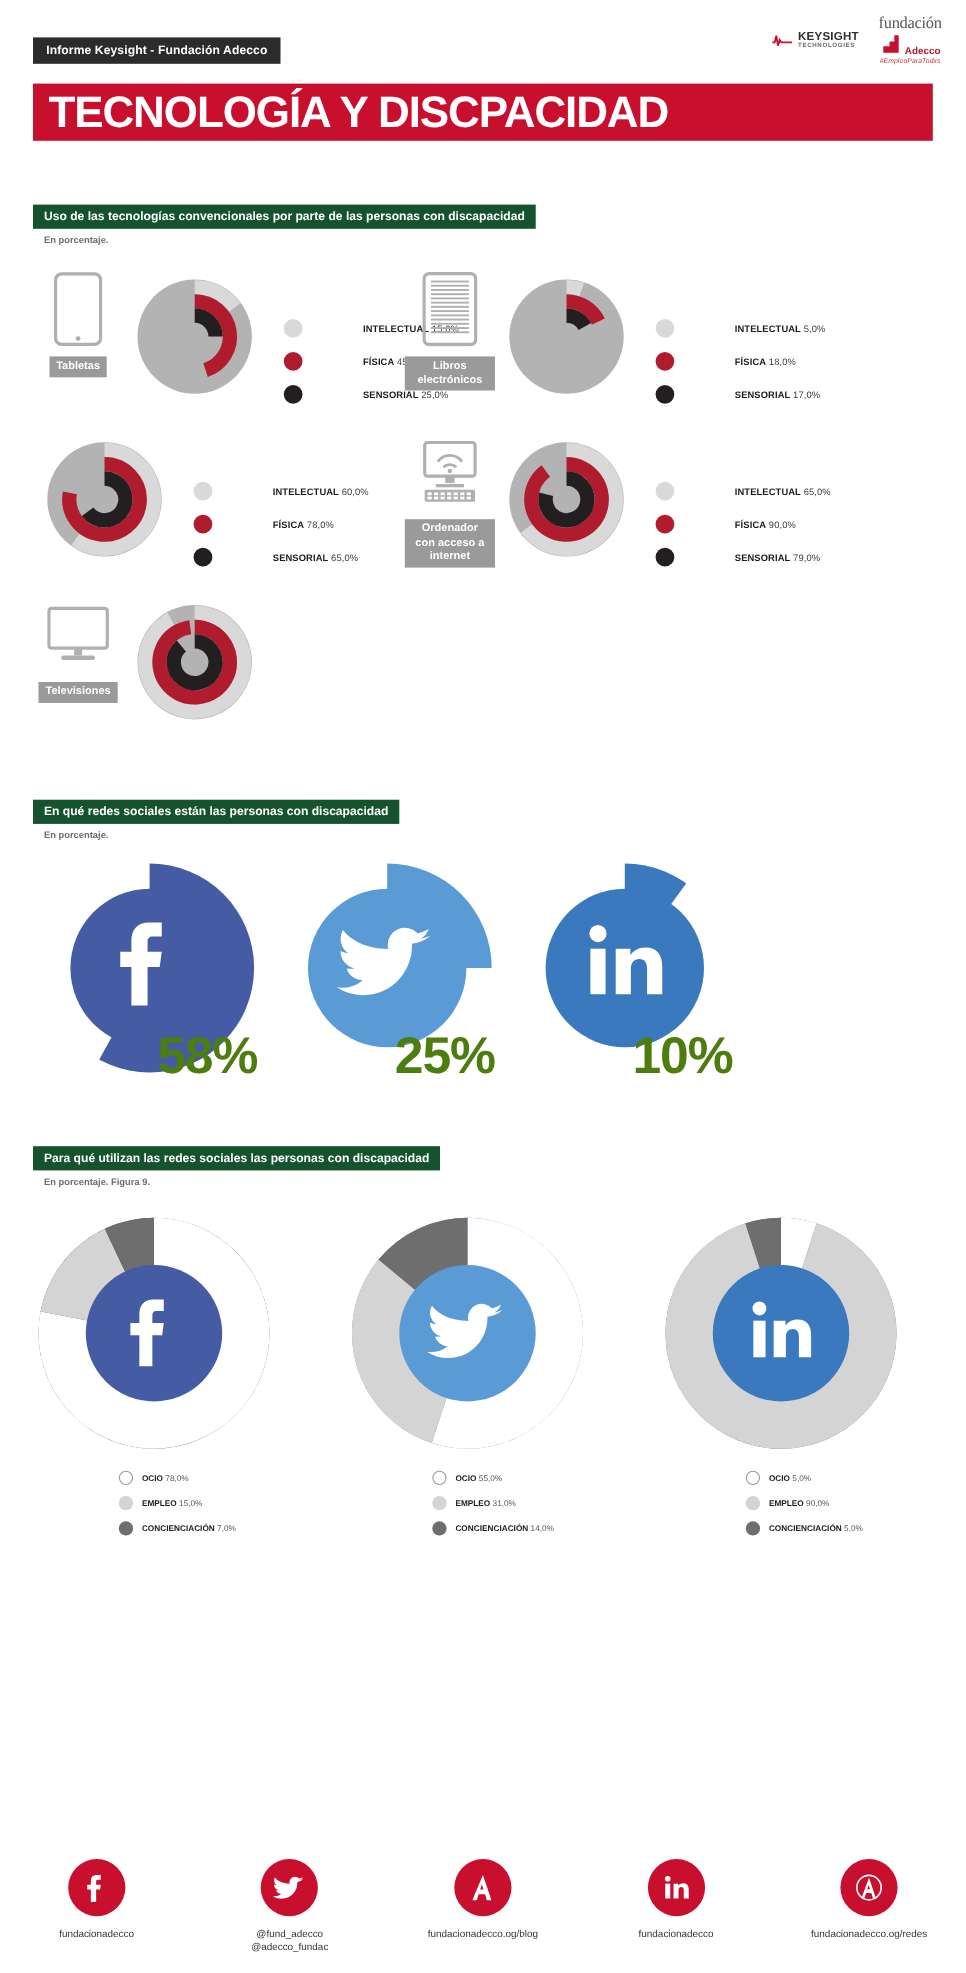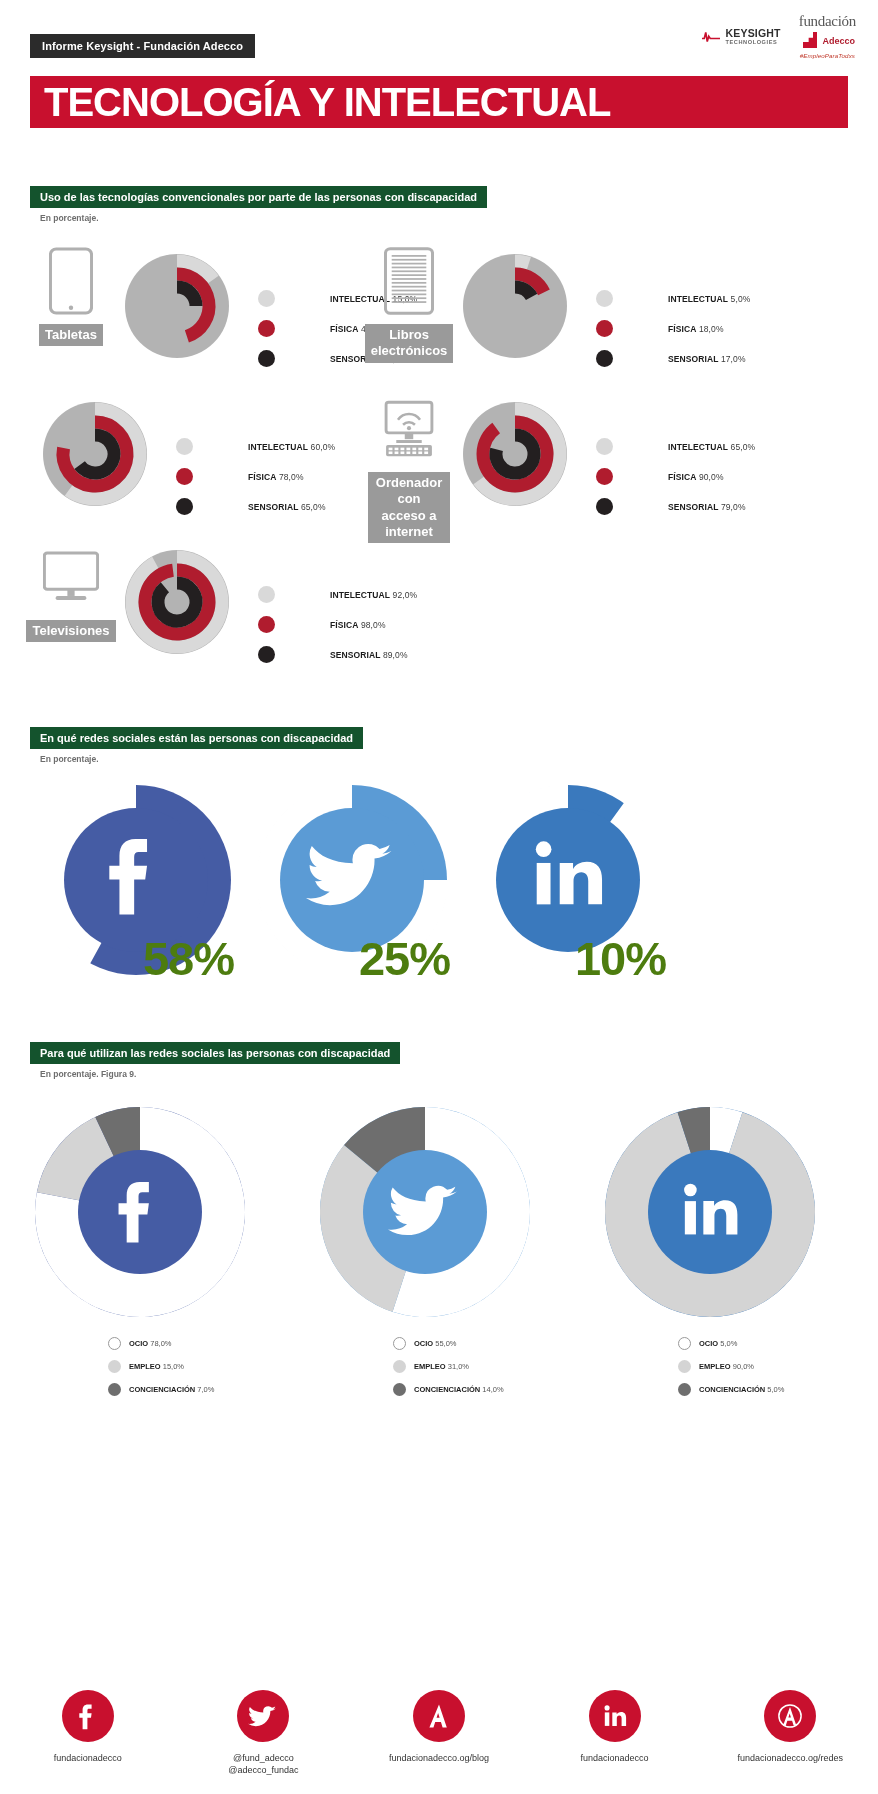--- a/index.html
+++ b/index.html
@@ -14,21 +14,21 @@
 
   
   .logos { position: absolute; top: 14px; right: 22px; display: flex; align-items: flex-start; gap: 18px; }
   .keysight { display: flex; align-items: center; gap: 5px; padding-top: 14px; }
   .ks-wave { width: 18px; height: 16px; }
   .ks-txt { line-height: 1; }
   .ks-name { font-size: 10.5px; font-weight: bold; letter-spacing: .2px; color: #2f2f2f; }
   .ks-sub { font-size: 5.6px; font-weight: bold; letter-spacing: .6px; color: #6a6a6a; margin-top: 1px; }
   .adecco { text-align: center; line-height: 1; }
   .ad-fund { font-size: 15px; color: #575757; font-family: "Liberation Serif", serif; letter-spacing: -.3px; }
-  .ad-block { display: flex; align-items: center; justify-content: center; gap: 3px; margin-top: 2px; }
+  .ad-block { display: flex; align-items: flex-end; justify-content: center; gap: 3px; margin-top: 2px; }
   .ad-mark { width: 20px; height: 20px; }
   .ad-name { font-size: 9px; font-weight: bold; color: #b01c2e; }
   .ad-tag { font-size: 6.2px; color: #c0392b; font-style: italic; margin-top: 2px; letter-spacing: .1px; }
 
   .kicker {
     position: absolute; left: 30px; top: 34px;
     background: #2b2b2b; color: #fff;
     font-size: 11px; font-weight: bold; letter-spacing: .1px;
     padding: 6px 12px 6px 12px;
   }
@@ -47,21 +47,21 @@
     display: inline-block; background: #14532d; color: #fff;
     font-size: 11px; font-weight: bold; padding: 5px 10px 5px 10px; letter-spacing: 0px;
   }
   .sec-sub { font-size: 8.5px; font-weight: bold; color: #6d6d6d; margin-top: 5px; margin-left: 10px; }
 
   
   .device { position: absolute; display: flex; align-items: flex-start; }
   .dev-icon-wrap { width: 82px; display: flex; flex-direction: column; align-items: center; }
   .dev-icon { width: 56px; height: 74px; display: flex; align-items: center; justify-content: center; }
   .dev-label {
-    margin-top: 6px; background: #9a9a9a; color: #fff; font-size: 13px; font-weight: bold;
+    margin-top: 6px; background: #9a9a9a; color: #fff; font-size: 10px; font-weight: bold;
     padding: 3px 6px; text-align: center; line-height: 1.25;
   }
   .dev-chart { width: 140px; height: 125px; position: relative; }
   .dev-legend { padding-top: 46px; margin-left: 6px; }
   .lg-row { display: flex; align-items: center; margin-bottom: 13px; }
   .lg-dot { width: 17px; height: 17px; border-radius: 50%; margin-right: 10px; flex: none; }
   .lg-txt { font-size: 8.5px; color: #1b1b1b; white-space: nowrap; letter-spacing: .1px; padding-left: 45px; }
   .lg-txt b { font-weight: bold; }
   .lg-txt span { font-weight: normal; color: #3a3a3a; }
 
@@ -116,21 +116,21 @@
           <path d="M8 11 L8 6 L13 6" stroke="#fff" stroke-width="1.3" fill="none"></path>
         </svg>
         <span class="ad-name">Adecco</span>
       </div>
       <div class="ad-tag">#EmpleoParaTodxs</div>
     </div>
   </div>
 
   <div class="kicker">Informe Keysight - Fundación Adecco</div>
   <div class="title-bar">
-    <div class="t">TECNOLOGÍA Y INTELECTUAL</div>
+    <div class="t">TECNOLOGÍA Y DISCPACIDAD</div>
   </div>
 
   <div class="sec-head" style="left:30px; top:186px;">
     <div class="sec-title">Uso de las tecnologías convencionales por parte de las personas con discapacidad</div>
     <div class="sec-sub">En porcentaje.</div>
   </div>
 
   <div id="devices-host">
       <div class="device" style="left: 30px; top: 244px;">
         <div class="dev-icon-wrap">
@@ -290,34 +290,20 @@
             </svg>
           </div>
           <div class="dev-label">Televisiones</div>
         </div>
         <div class="dev-chart"><svg viewBox="0 0 140 125" width="140" height="125">
             <circle cx="65" cy="62" r="52" fill="#b3b3b3"></circle>
             <path d="M 65 17 A 45 45 0 1 1 43.321084665422774 22.566199398026157" fill="none" stroke="#d9d9d9" stroke-width="13"></path>
             <path d="M 65 30 A 32 32 0 1 1 60.98933652594228 30.252329557936708" fill="none" stroke="#b01c2e" stroke-width="13"></path>
             <path d="M 65 43 A 19 19 0 1 1 52.888944194774886 47.360248387260015" fill="none" stroke="#231f20" stroke-width="13"></path>
           </svg></div>
-        <div class="dev-legend">
-          <div class="lg-row">
-            <span class="lg-dot" style="background: rgb(217, 217, 217);"></span>
-            <span class="lg-txt"><b>INTELECTUAL</b> <span>92,0%</span></span>
-          </div>
-          <div class="lg-row">
-            <span class="lg-dot" style="background: rgb(176, 28, 46);"></span>
-            <span class="lg-txt"><b>FÍSICA</b> <span>98,0%</span></span>
-          </div>
-          <div class="lg-row">
-            <span class="lg-dot" style="background: rgb(35, 31, 32);"></span>
-            <span class="lg-txt"><b>SENSORIAL</b> <span>89,0%</span></span>
-          </div>
-        </div>
       </div>
     </div>
 
   <div class="sec-head" style="left:30px; top:727px;">
     <div class="sec-title">En qué redes sociales están las personas con discapacidad</div>
     <div class="sec-sub">En porcentaje.</div>
   </div>
   <div class="soc-row" id="social-host">
       <div class="soc-card"><svg viewBox="0 0 196 196" width="196" height="196">
           <circle cx="98" cy="98" r="95" fill="#455ca4"></circle>

